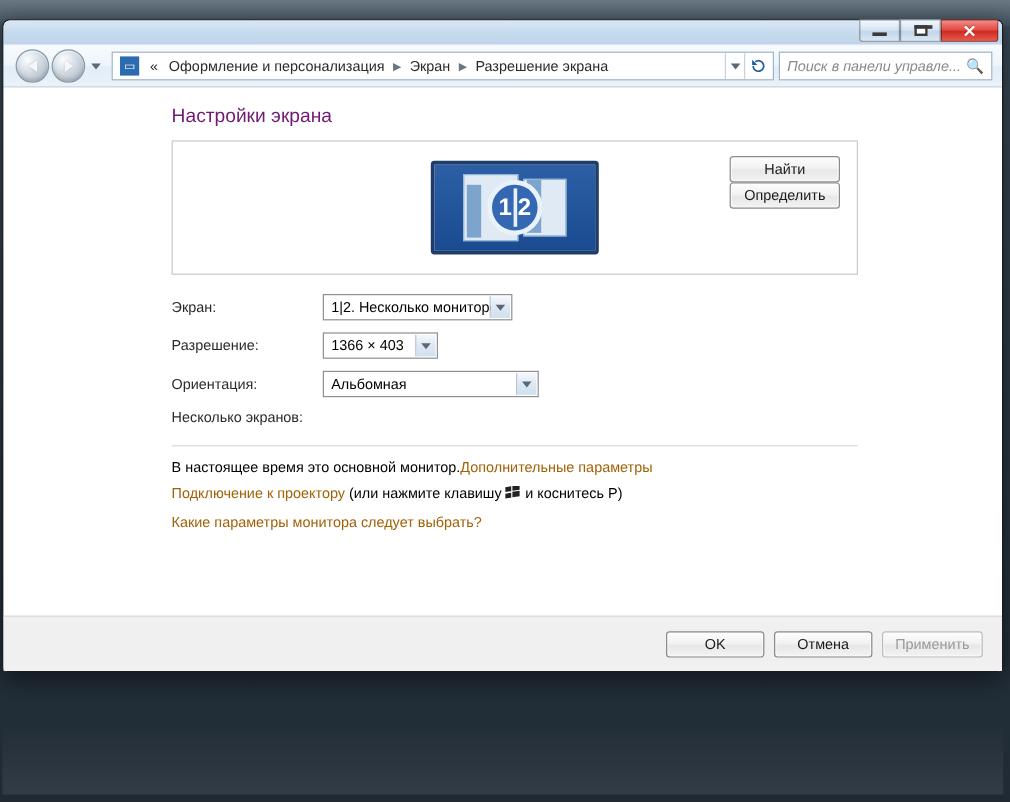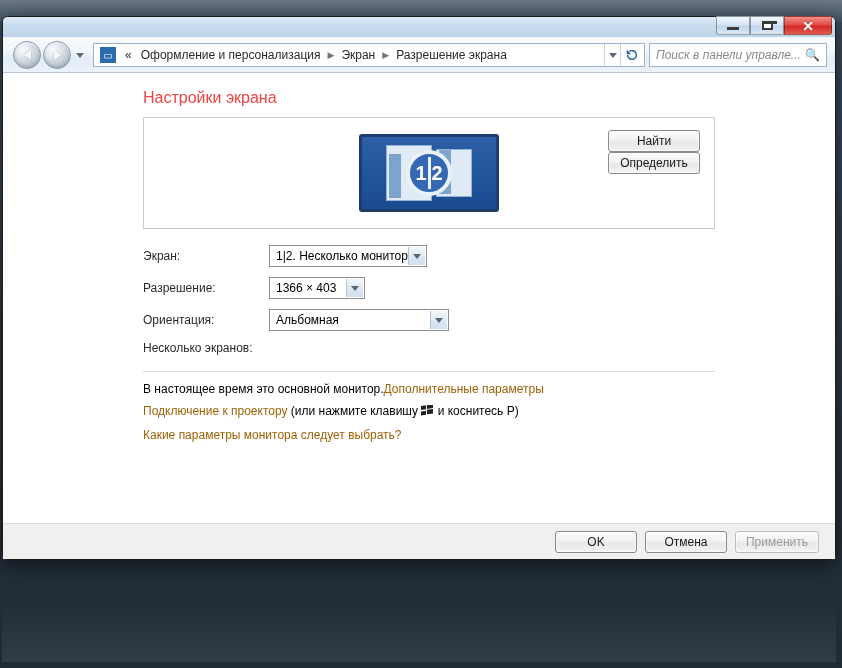--- a/index.html
+++ b/index.html
@@ -118,21 +118,21 @@
     justify-content: space-between;
   }
   .searchbox .si { margin-left:auto; color:#5a7fa8; font-style:normal;}
 
   .content {
     flex:1; display:flex; flex-direction:column; background:#fff;
     padding: 14px 0 0 0; overflow:hidden;
   }
   .inner { padding: 0 120px 0 140px; flex:1; }
   h1.page-title {
-    color:#ef4444; font-weight:400; font-size:16px;
+    color:#701a75; font-weight:400; font-size:16px;
     margin:2px 0 10px 0;
   }
   .preview-box {
     border:1px solid #c9c9c9; height: 112px;
     display:flex; align-items:center; position:relative;
     padding: 0 14px;
   }
   .monitor-preview {
     margin:0 auto;
     width:140px; height:78px;
@@ -194,21 +194,21 @@
   }
   .select.hl .dd{ background:linear-gradient(180deg,#eaf5ff 0,#cde7fb 50%,#bfe0f9 100%); border-left-color:#8fc1ea;}
   .sep-line{ border-top:1px solid #d9d9d9; margin:16px 0 10px;}
   .row-status{ display:flex; font-size:12px;}
   .link{ color:#a16207; cursor:pointer;}
   .link-block{ margin-top:8px; font-size:12px;}
   .link-block .row{ margin:8px 0;}
   .winkey{display:inline-block;vertical-align:-2px;}
 
   .btnbar{
-    height:36px;
+    height:46px;
     background:#f0f0f0; border-top:1px solid #d8d8d8;
     display:flex; align-items:center; justify-content:flex-end;
     gap:8px; padding:0 16px;
   }
   .btnbar .win-btn{min-width:82px;}
 
   .reflection{
     position:absolute; left:2px; top:562px; width:834px; height:100px;
     background: linear-gradient(180deg, rgba(255,255,255,.28) 0%, rgba(255,255,255,0) 60%);
     transform: scaleY(-1); opacity:.3;

